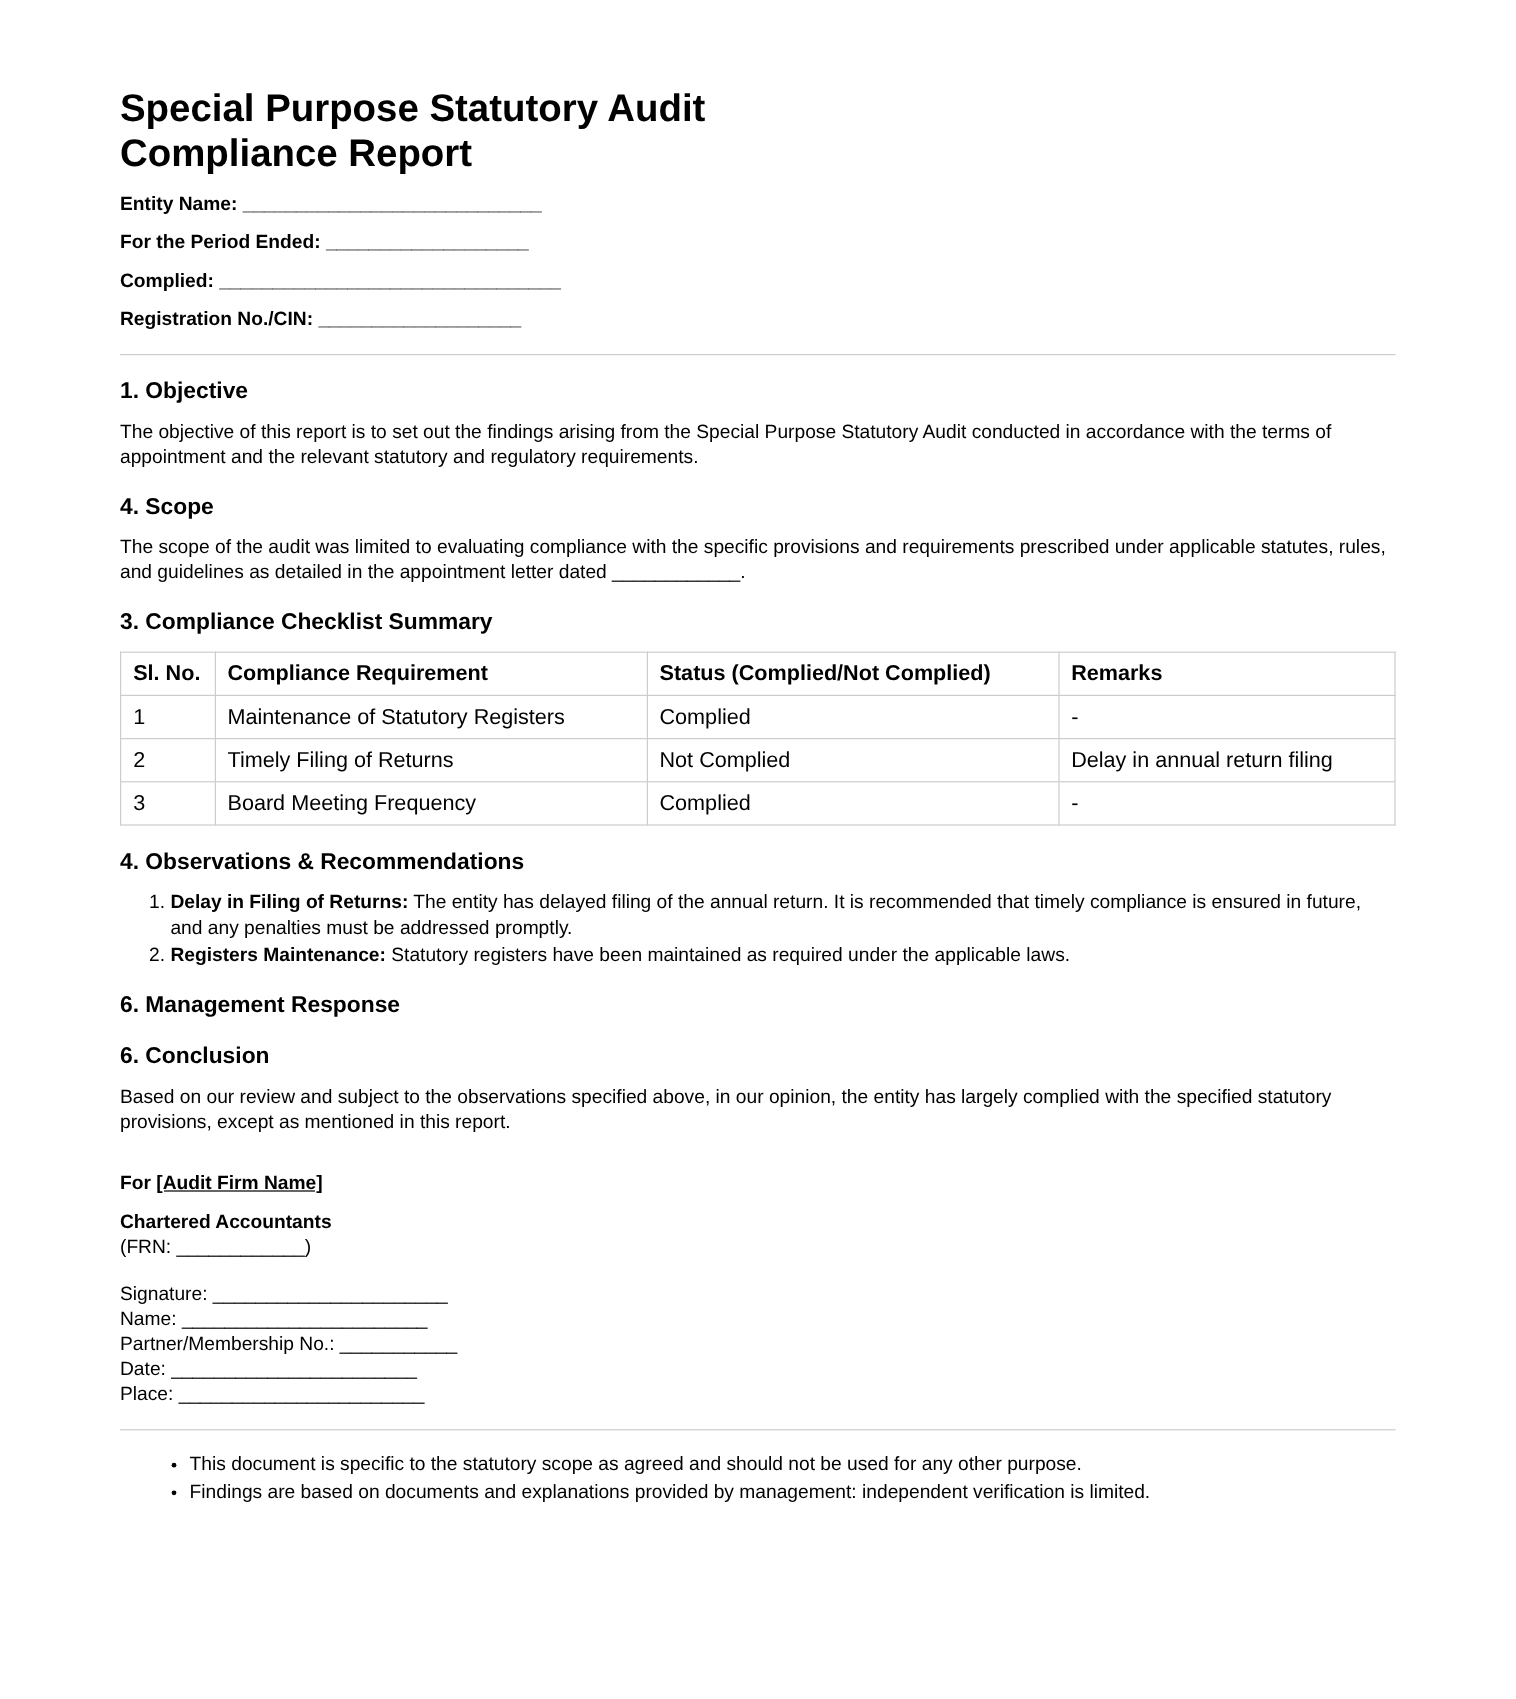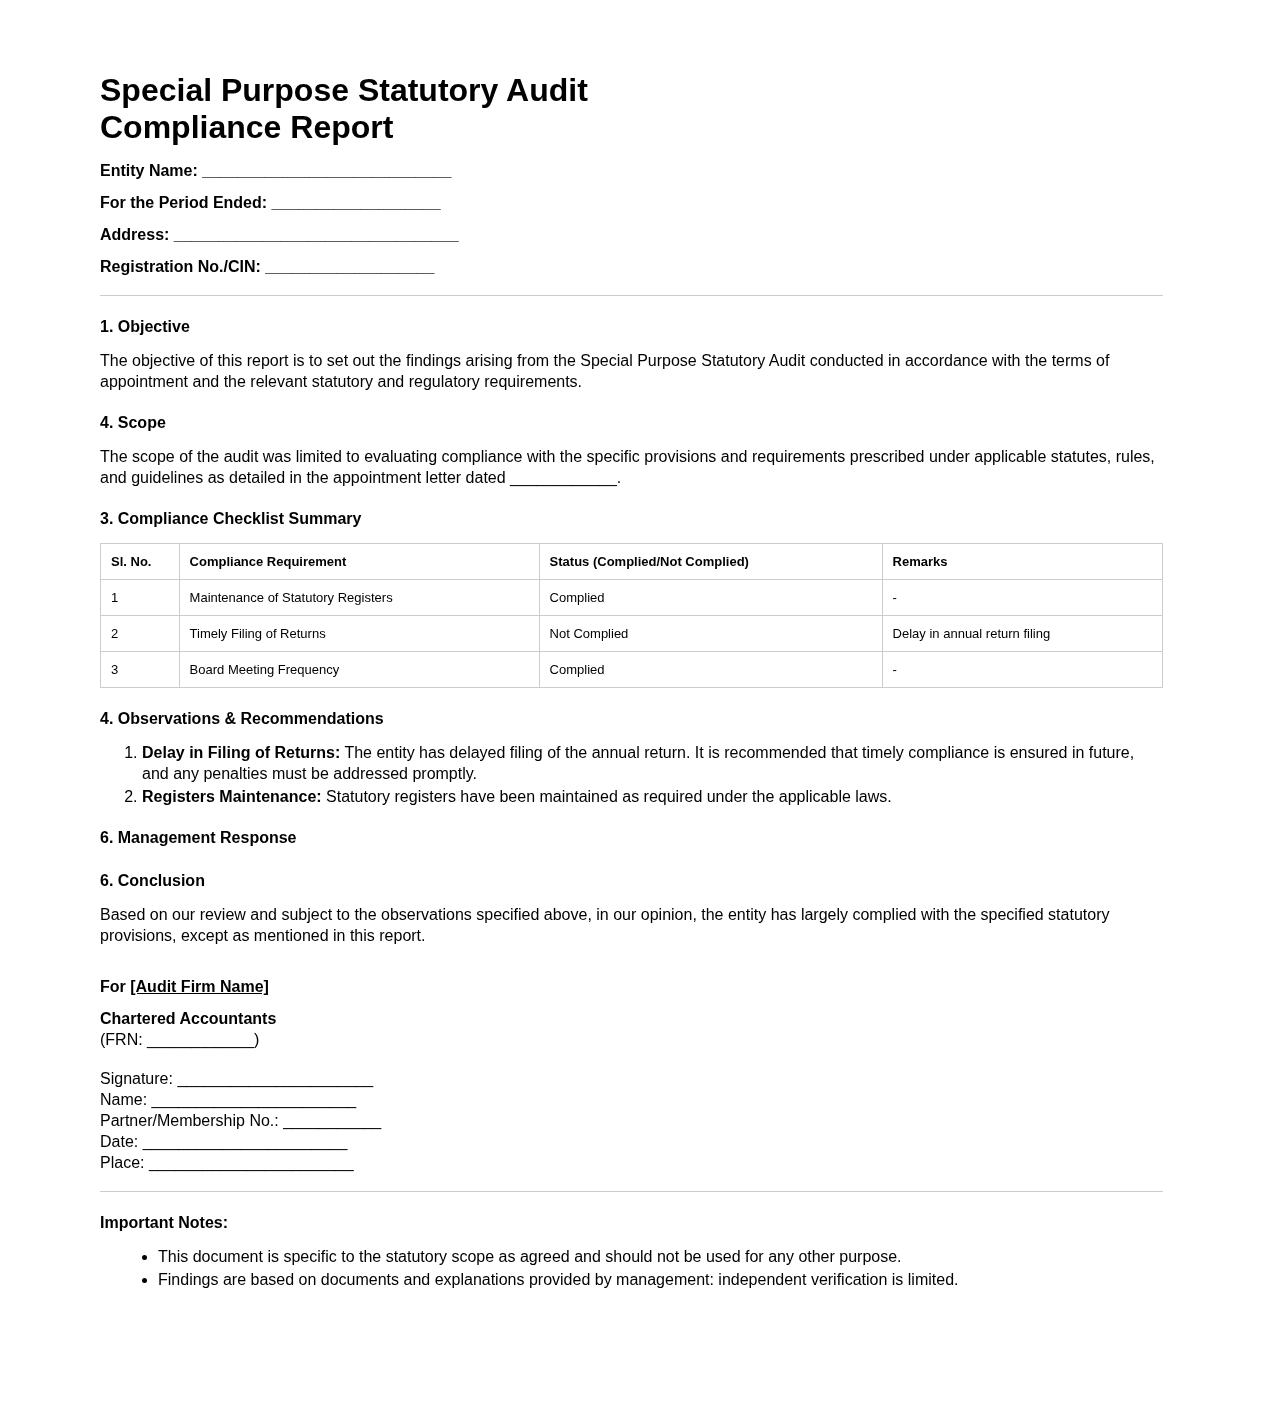--- a/index.html
+++ b/index.html
@@ -29,33 +29,33 @@
   p.meta-line {
     margin: 11px 0;
     font-weight: bold;
   }
   hr.rule {
     border: none;
     border-top: 1px solid #cccccc;
     margin: 18px 0;
   }
   h2.section-heading {
-    font-size: 16px;
+    font-size: 19px;
     line-height: 24px;
     font-weight: bold;
     margin: 19px 0 11px 0;
   }
   p.body-text {
     margin: 11px 0;
   }
   table.checklist {
     width: 100%;
     border-collapse: collapse;
     margin: 12px 0;
-    font-size: 13px;
+    font-size: 18px;
   }
   table.checklist th,
   table.checklist td {
     border: 1px solid #cccccc;
     padding: 7px 10px;
     text-align: left;
     vertical-align: middle;
     font-weight: normal;
   }
   table.checklist th { font-weight: bold; }
@@ -85,21 +85,21 @@
 </head>
 <body>
 
 <div class="page">
 
   <h1 class="doc-title">Special Purpose Statutory Audit
 Compliance Report</h1>
 
   <p class="meta-line"><span>Entity Name:</span> <span>____________________________</span></p>
   <p class="meta-line"><span>For the Period Ended:</span> <span>___________________</span></p>
-  <p class="meta-line"><span>Address:</span> <span>________________________________</span></p>
+  <p class="meta-line"><span>Complied:</span> <span>________________________________</span></p>
   <p class="meta-line"><span>Registration No./CIN:</span> <span>___________________</span></p>
 
   <hr class="rule">
 
   <h2 class="section-heading">1. Objective</h2>
   <p class="body-text">The objective of this report is to set out the findings arising from the Special Purpose Statutory Audit conducted in accordance with the terms of appointment and the relevant statutory and regulatory requirements.</p>
 
   <h2 class="section-heading">4. Scope</h2>
   <p class="body-text"><span>The scope of the audit was limited to evaluating compliance with the specific provisions and requirements prescribed under applicable statutes, rules, and guidelines as detailed in the appointment letter dated </span><span>____________</span><span>.</span></p>
 
@@ -159,19 +159,18 @@
   <p class="sig-block">
     <span>Signature:</span> <span>______________________</span><br>
     <span>Name:</span> <span>_______________________</span><br>
     <span>Partner/Membership No.:</span> <span>___________</span><br>
     <span>Date:</span> <span>_______________________</span><br>
     <span>Place:</span> <span>_______________________</span>
   </p>
 
   <hr class="rule">
 
-  <h2 class="section-heading">Important Notes:</h2>
   <ul class="notes-list">
     <li>This document is specific to the statutory scope as agreed and should not be used for any other purpose.</li>
     <li>Findings are based on documents and explanations provided by management: independent verification is limited.</li>
   </ul>
 
 </div>
 
 </body></html>

